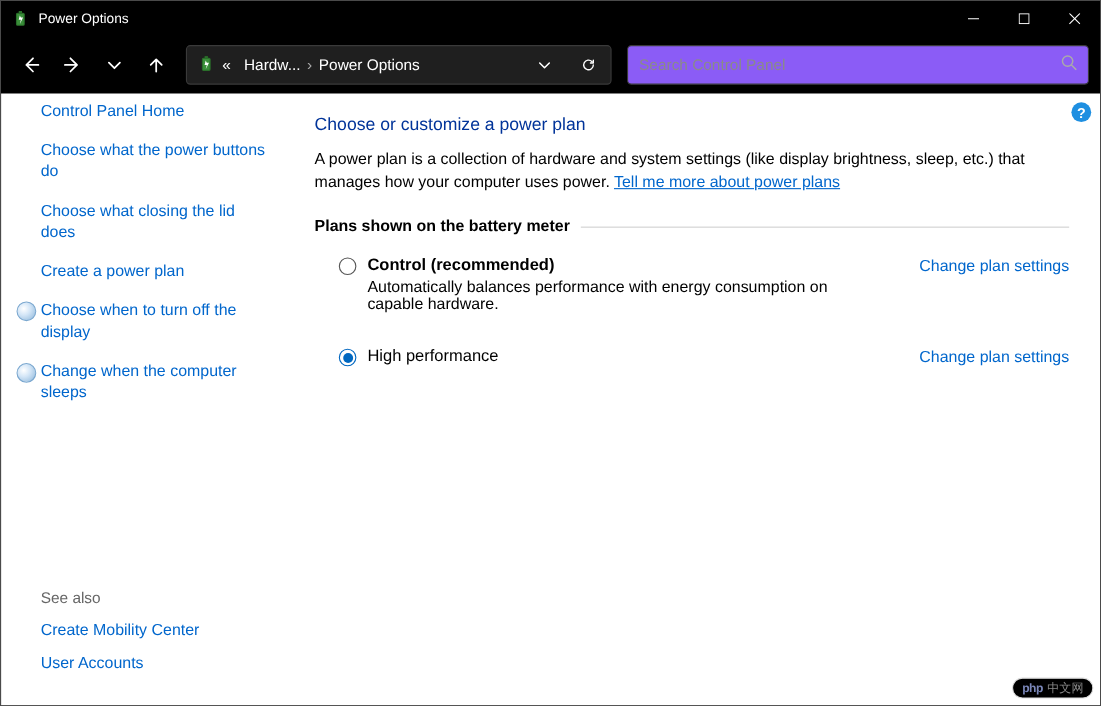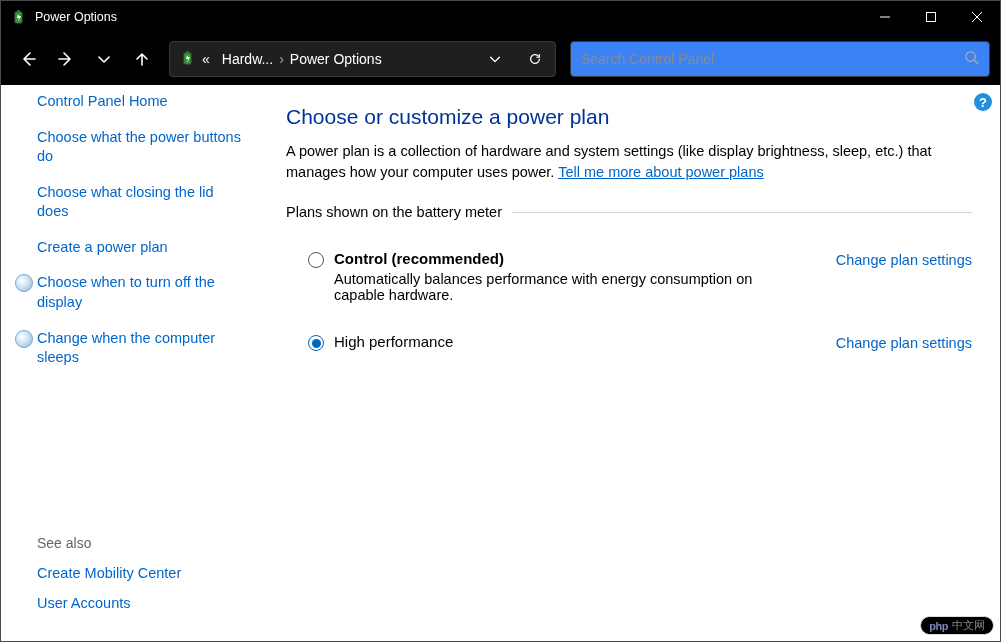--- a/index.html
+++ b/index.html
@@ -16,40 +16,40 @@
   .navbar { height: 52px; background: #000; display: flex; align-items: center; padding: 0 10px; gap: 4px; }
   .nav-btn { width: 34px; height: 34px; display: flex; align-items: center; justify-content: center; color: #fff; border-radius: 4px; }
   .nav-btn svg { width: 16px; height: 16px; stroke: #fff; }
   .addr { flex: 1; height: 36px; background: #1f1f1f; border: 1px solid #3a3a3a; border-radius: 4px; display: flex; align-items: center; color: #fff; font-size: 14px; margin-left: 6px; padding-left: 10px; }
   .addr .crumb { padding: 0 6px; white-space: nowrap; }
   .addr .chev-r { color: #aaa; }
   .addr .spacer { flex: 1; }
   .addr .addr-btn { width: 40px; height: 100%; display: flex; align-items: center; justify-content: center; }
   .addr .addr-btn.chev { border-left: 0; }
   .addr .addr-btn svg { width: 14px; height: 14px; stroke: #fff; }
-  .search { width: 420px; height: 36px; background: #3b82f6; border: 1px solid #3a3a3a; border-radius: 4px; display: flex; align-items: center; margin-left: 10px; padding: 0 10px; }
+  .search { width: 420px; height: 36px; background: #8b5cf6; border: 1px solid #3a3a3a; border-radius: 4px; display: flex; align-items: center; margin-left: 10px; padding: 0 10px; }
   .search input { flex: 1; background: transparent; border: none; color: #fff; font-size: 14px; outline: none; }
   .search input::placeholder { color: #8a8a8a; }
   .search .s-icon { color: #aaa; }
   
   .content { flex: 1; background: #fff; display: flex; position: relative; overflow: hidden; }
   .help-icon { position: absolute; top: 8px; right: 8px; width: 18px; height: 18px; border-radius: 50%; background: #1e8fe1; color: #fff; font-size: 13px; font-weight: bold; display: flex; align-items: center; justify-content: center; }
   .sidebar { width: 265px; padding: 7px 18px 16px 36px; font-size: 14.5px; color: #0066cc; display: flex; flex-direction: column; }
   .sidebar .home { margin-bottom: 22px; }
   .sidebar .link { margin-bottom: 16px; line-height: 1.35; cursor: pointer; position: relative; }
   .sidebar .link.iconed::before { content: ""; position: absolute; left: -22px; top: 1px; width: 16px; height: 16px; border-radius: 50%; background: radial-gradient(circle at 35% 35%, #fff 0%, #d4e6f7 40%, #8ab4d8 100%); border: 1px solid #7aa7cf; }
   .sidebar .see-also-block { margin-top: auto; }
   .sidebar .see-also { color: #666; font-size: 14px; margin-bottom: 14px; margin-top: 20px; }
   .sidebar .sa-link { color: #0066cc; margin-bottom: 14px; cursor: pointer; }
   .main { flex: 1; padding: 20px 28px 20px 20px; font-size: 15px; color: #000; }
-  .main h1 { color: #003399; font-size: 21px; font-weight: 400; margin-bottom: 12px; }
+  .main h1 { color: #003399; font-size: 16px; font-weight: 400; margin-bottom: 12px; }
   .main .desc { font-size: 14.5px; line-height: 1.45; margin-bottom: 20px; }
   .main .desc a { color: #0066cc; text-decoration: underline; }
   .fieldset-label { font-size: 14.5px; color: #000; background: #fff; position: relative; z-index: 2; padding-right: 10px; display: inline-block; }
-  .fieldset-line-wrap { position: relative; margin-bottom: 22px; }
+  .fieldset-line-wrap { position: relative; margin-bottom: 10px; font-weight: bold; }
   .fieldset-line-wrap::after { content: ""; position: absolute; left: 0; right: 0; top: 50%; height: 1px; background: #d0d0d0; z-index: 1; }
   .plan { display: flex; align-items: flex-start; padding: 8px 0 8px 22px; }
   .plan .radio { width: 16px; height: 16px; border-radius: 50%; border: 1.5px solid #555; margin-right: 10px; flex-shrink: 0; position: relative; margin-top: 2px; }
   .plan .radio.selected { border-color: #0067c0; }
   .plan .radio.selected::after { content: ""; position: absolute; inset: 2.5px; border-radius: 50%; background: #0067c0; }
   .plan .plan-body { flex: 1; }
   .plan .plan-name { font-size: 15px; }
   .plan .plan-name.bold { font-weight: 700; }
   .plan .plan-sub { font-size: 14.5px; color: #000; margin-top: 4px; }
   .plan .change { color: #0066cc; font-size: 14.5px; cursor: pointer; margin-left: 36px; white-space: nowrap; margin-top: 2px; }

